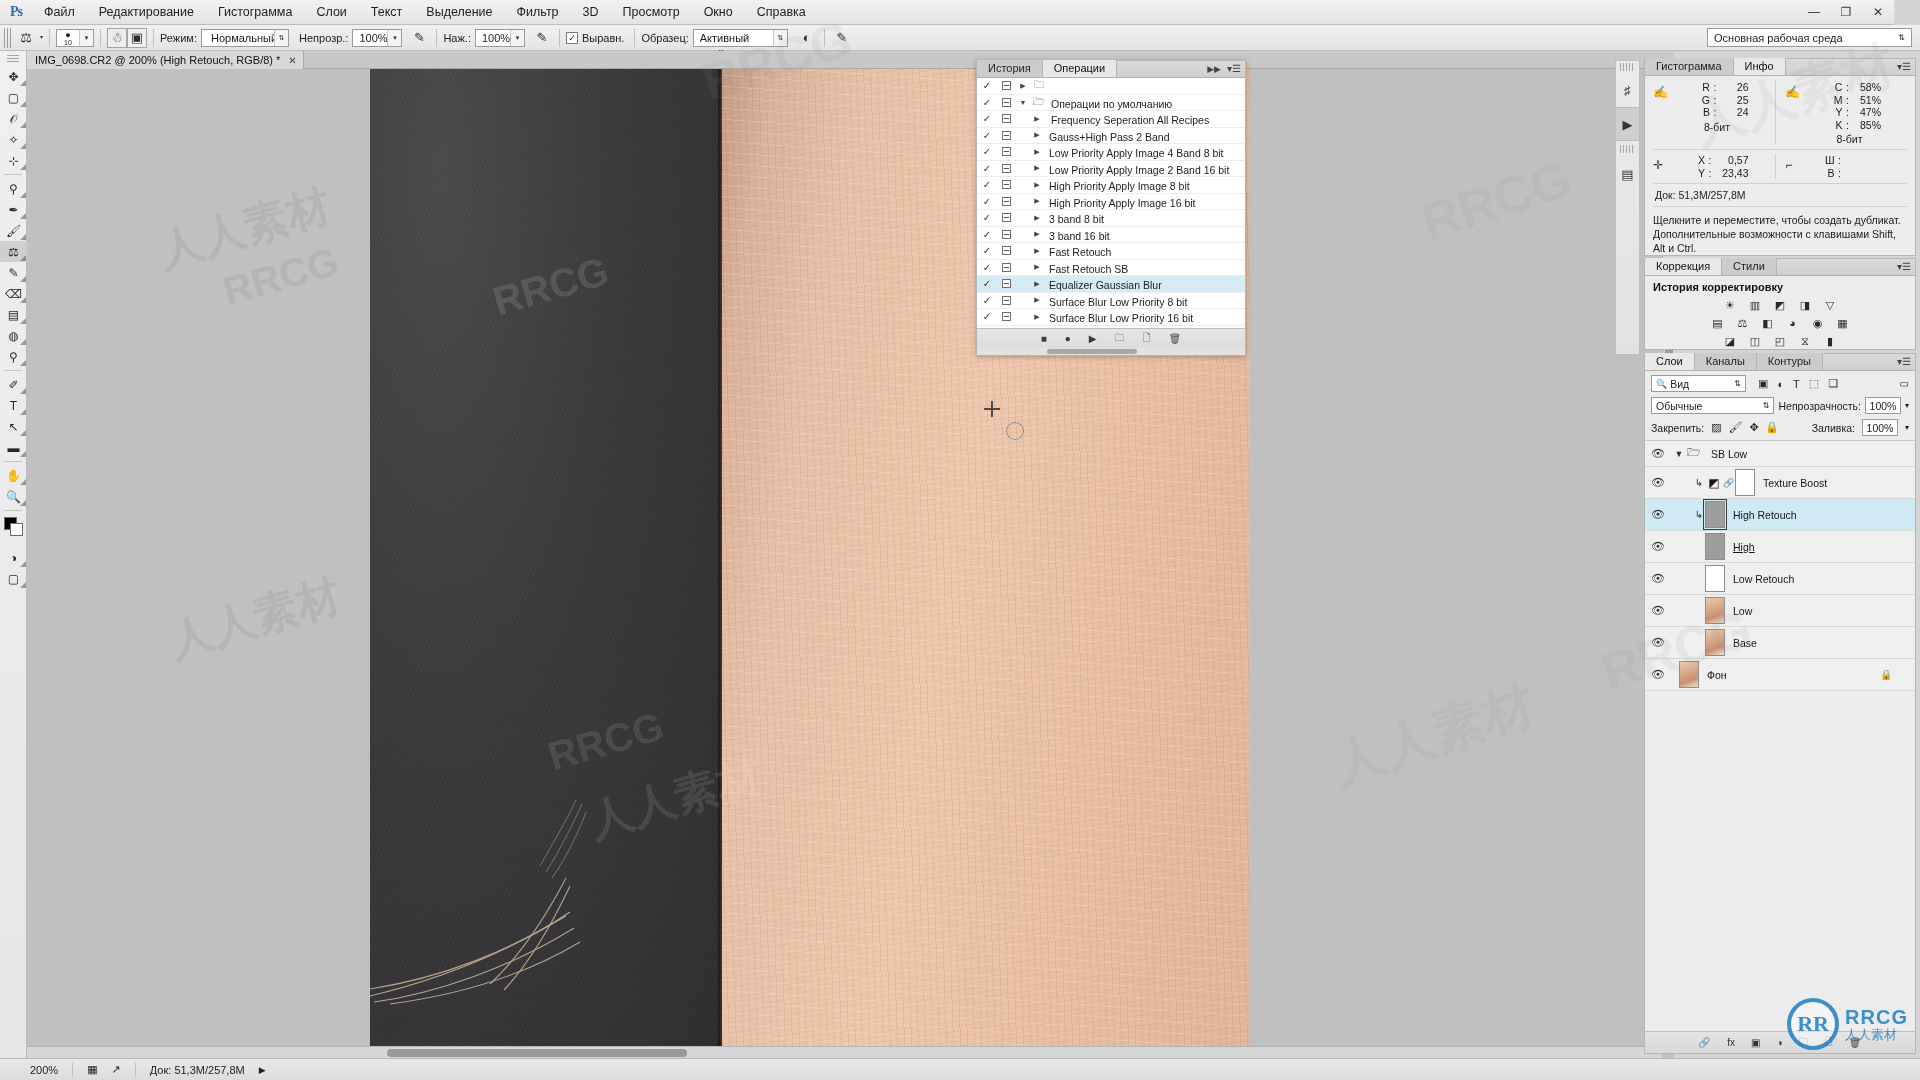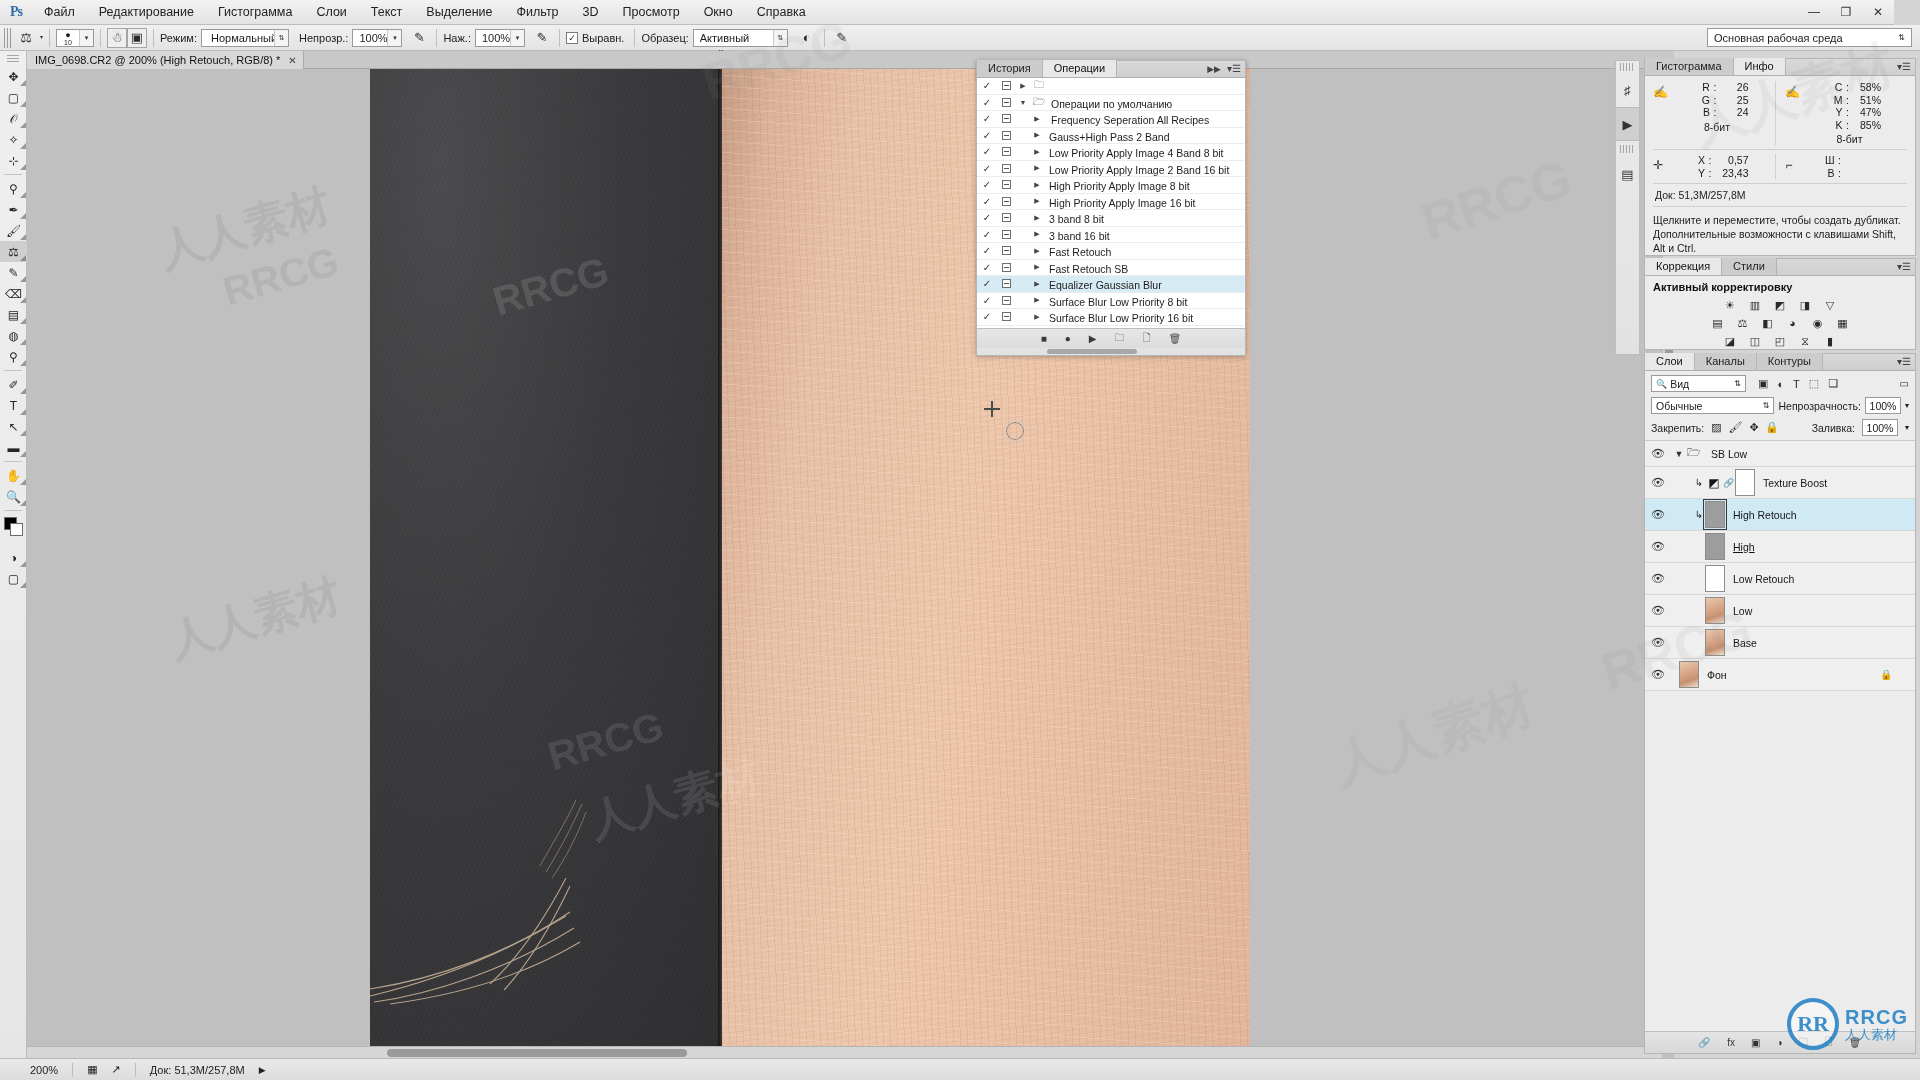--- a/index.html
+++ b/index.html
@@ -674,21 +674,21 @@
       <div class="info-hint" style="padding-top:0;">Дополнительные возможности с клавишами Shift, Alt и Ctrl.</div>
     </div>
   </div>
 
   <div class="panel adjust">
     <div class="panel-tabs">
       <div class="ptab on">Коррекция</div>
       <div class="ptab">Стили</div>
       <div class="ptab-menu">▾☰</div>
     </div>
-    <div class="adj-title">Активный корректировку</div>
+    <div class="adj-title">История корректировку</div>
     <div class="adj-row">
       <div class="adj-ico">☀</div>
       <div class="adj-ico">▥</div>
       <div class="adj-ico">◩</div>
       <div class="adj-ico">◨</div>
       <div class="adj-ico">▽</div>
     </div>
     <div class="adj-row">
       <div class="adj-ico">▤</div>
       <div class="adj-ico">⚖</div>

